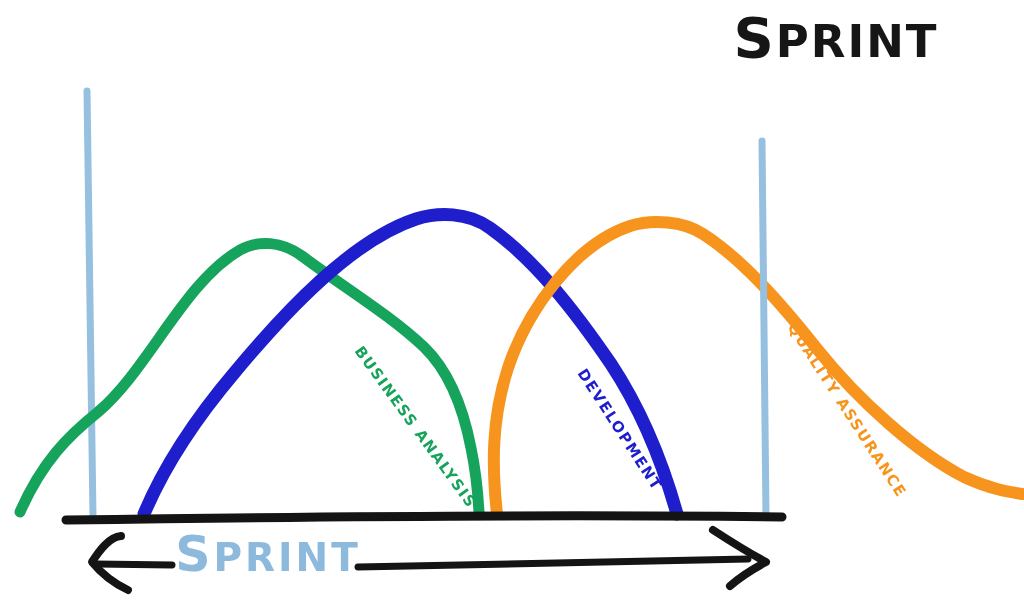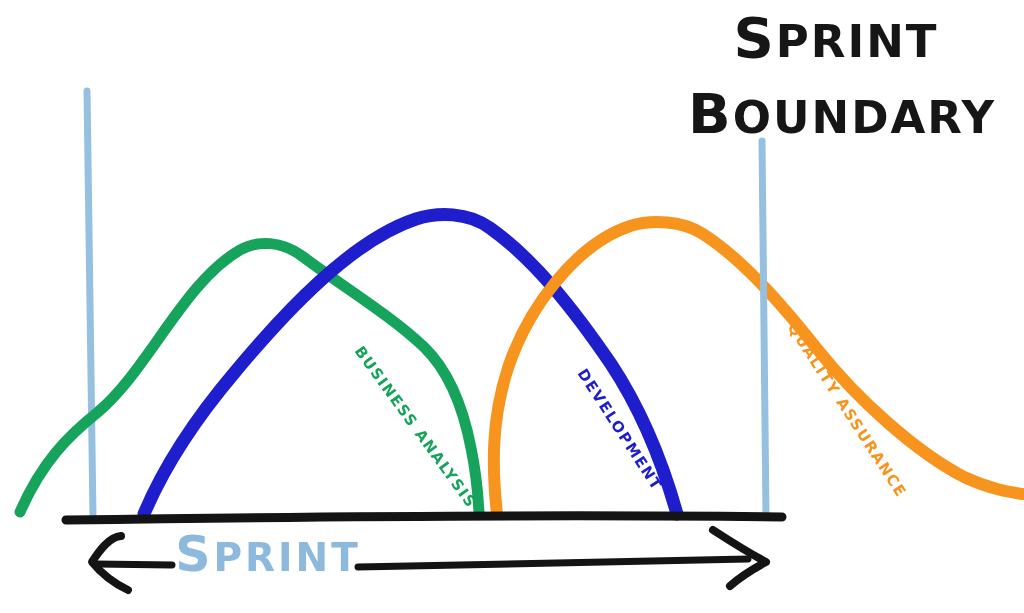--- a/index.html
+++ b/index.html
@@ -66,18 +66,17 @@
 
     <text class="curve-label" transform="translate(354,351) rotate(54)" fill="#16a35c">BUSINESS ANALYSIS</text>
 
     <text class="curve-label" transform="translate(577,373) rotate(57)" fill="#1e1ecd">DEVELOPMENT</text>
 
     <text class="curve-label" transform="translate(787,327) rotate(57)" fill="#f7941d">QUALITY ASSURANCE</text>
   </svg>
 
   <div class="heading">
     <div class="heading-line">Sprint</div>
-    <div class="heading-line">Boundary</div>
   </div>
 
   <div class="sprint-label">Sprint</div>
 
 </div>
 
 </body></html>

